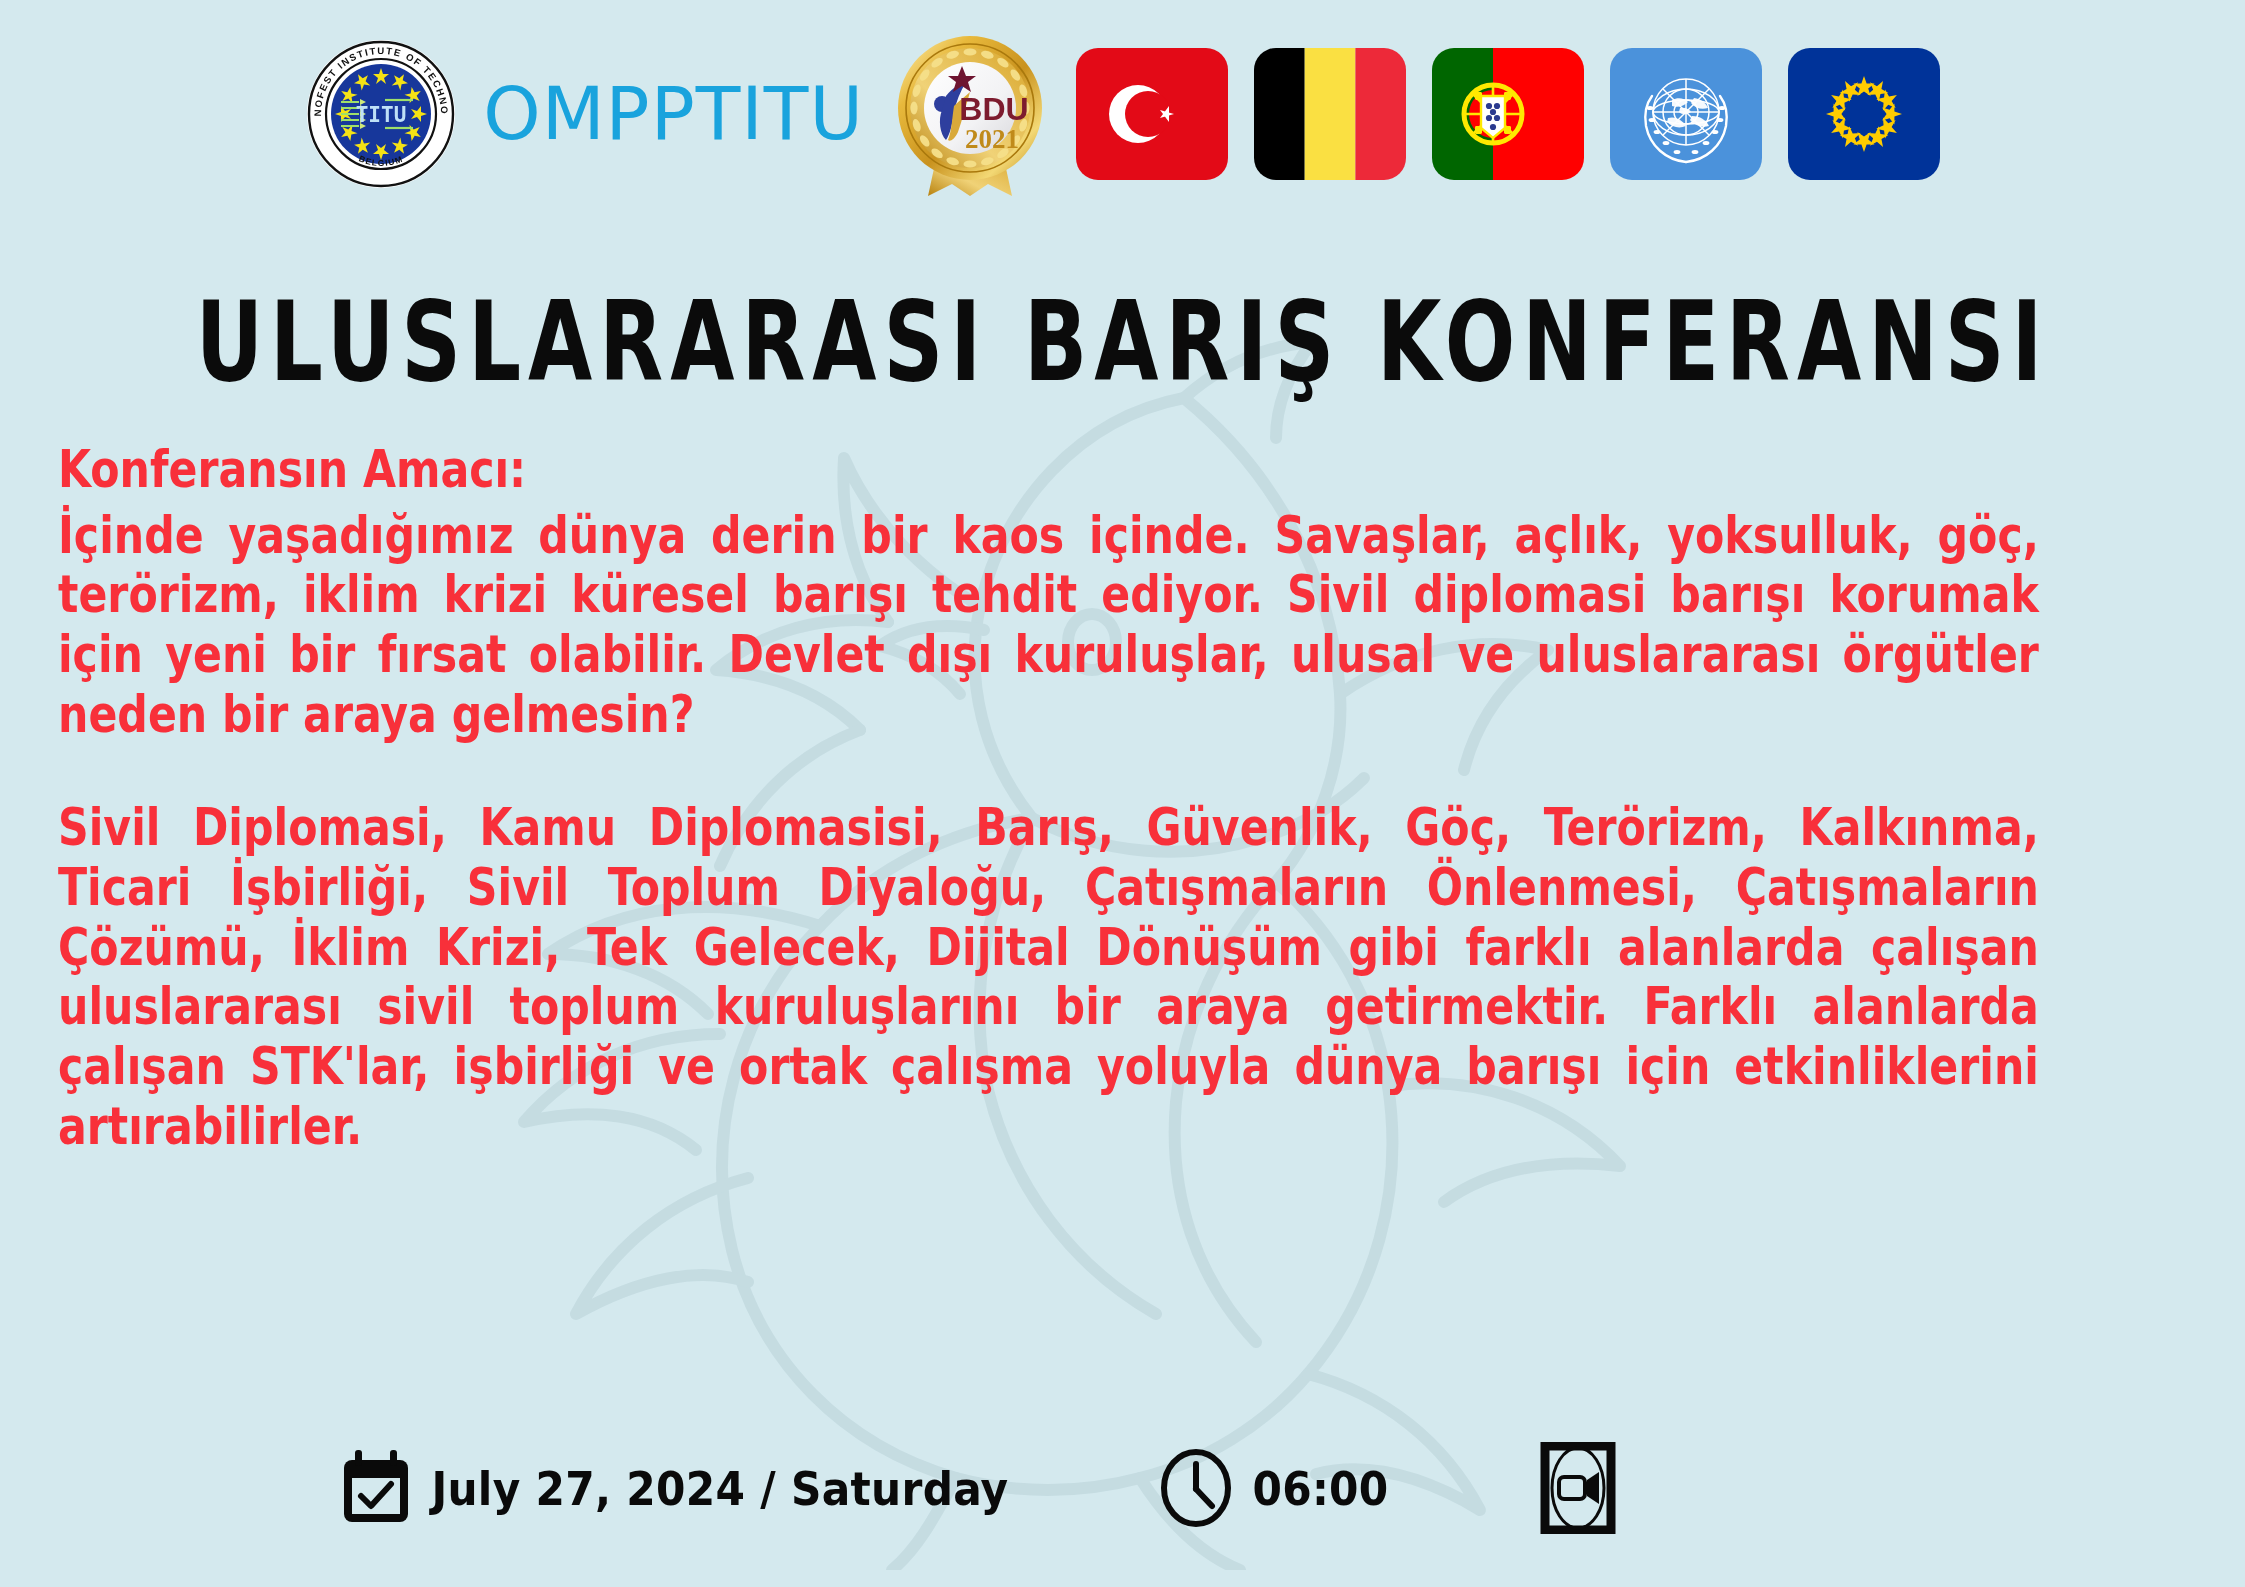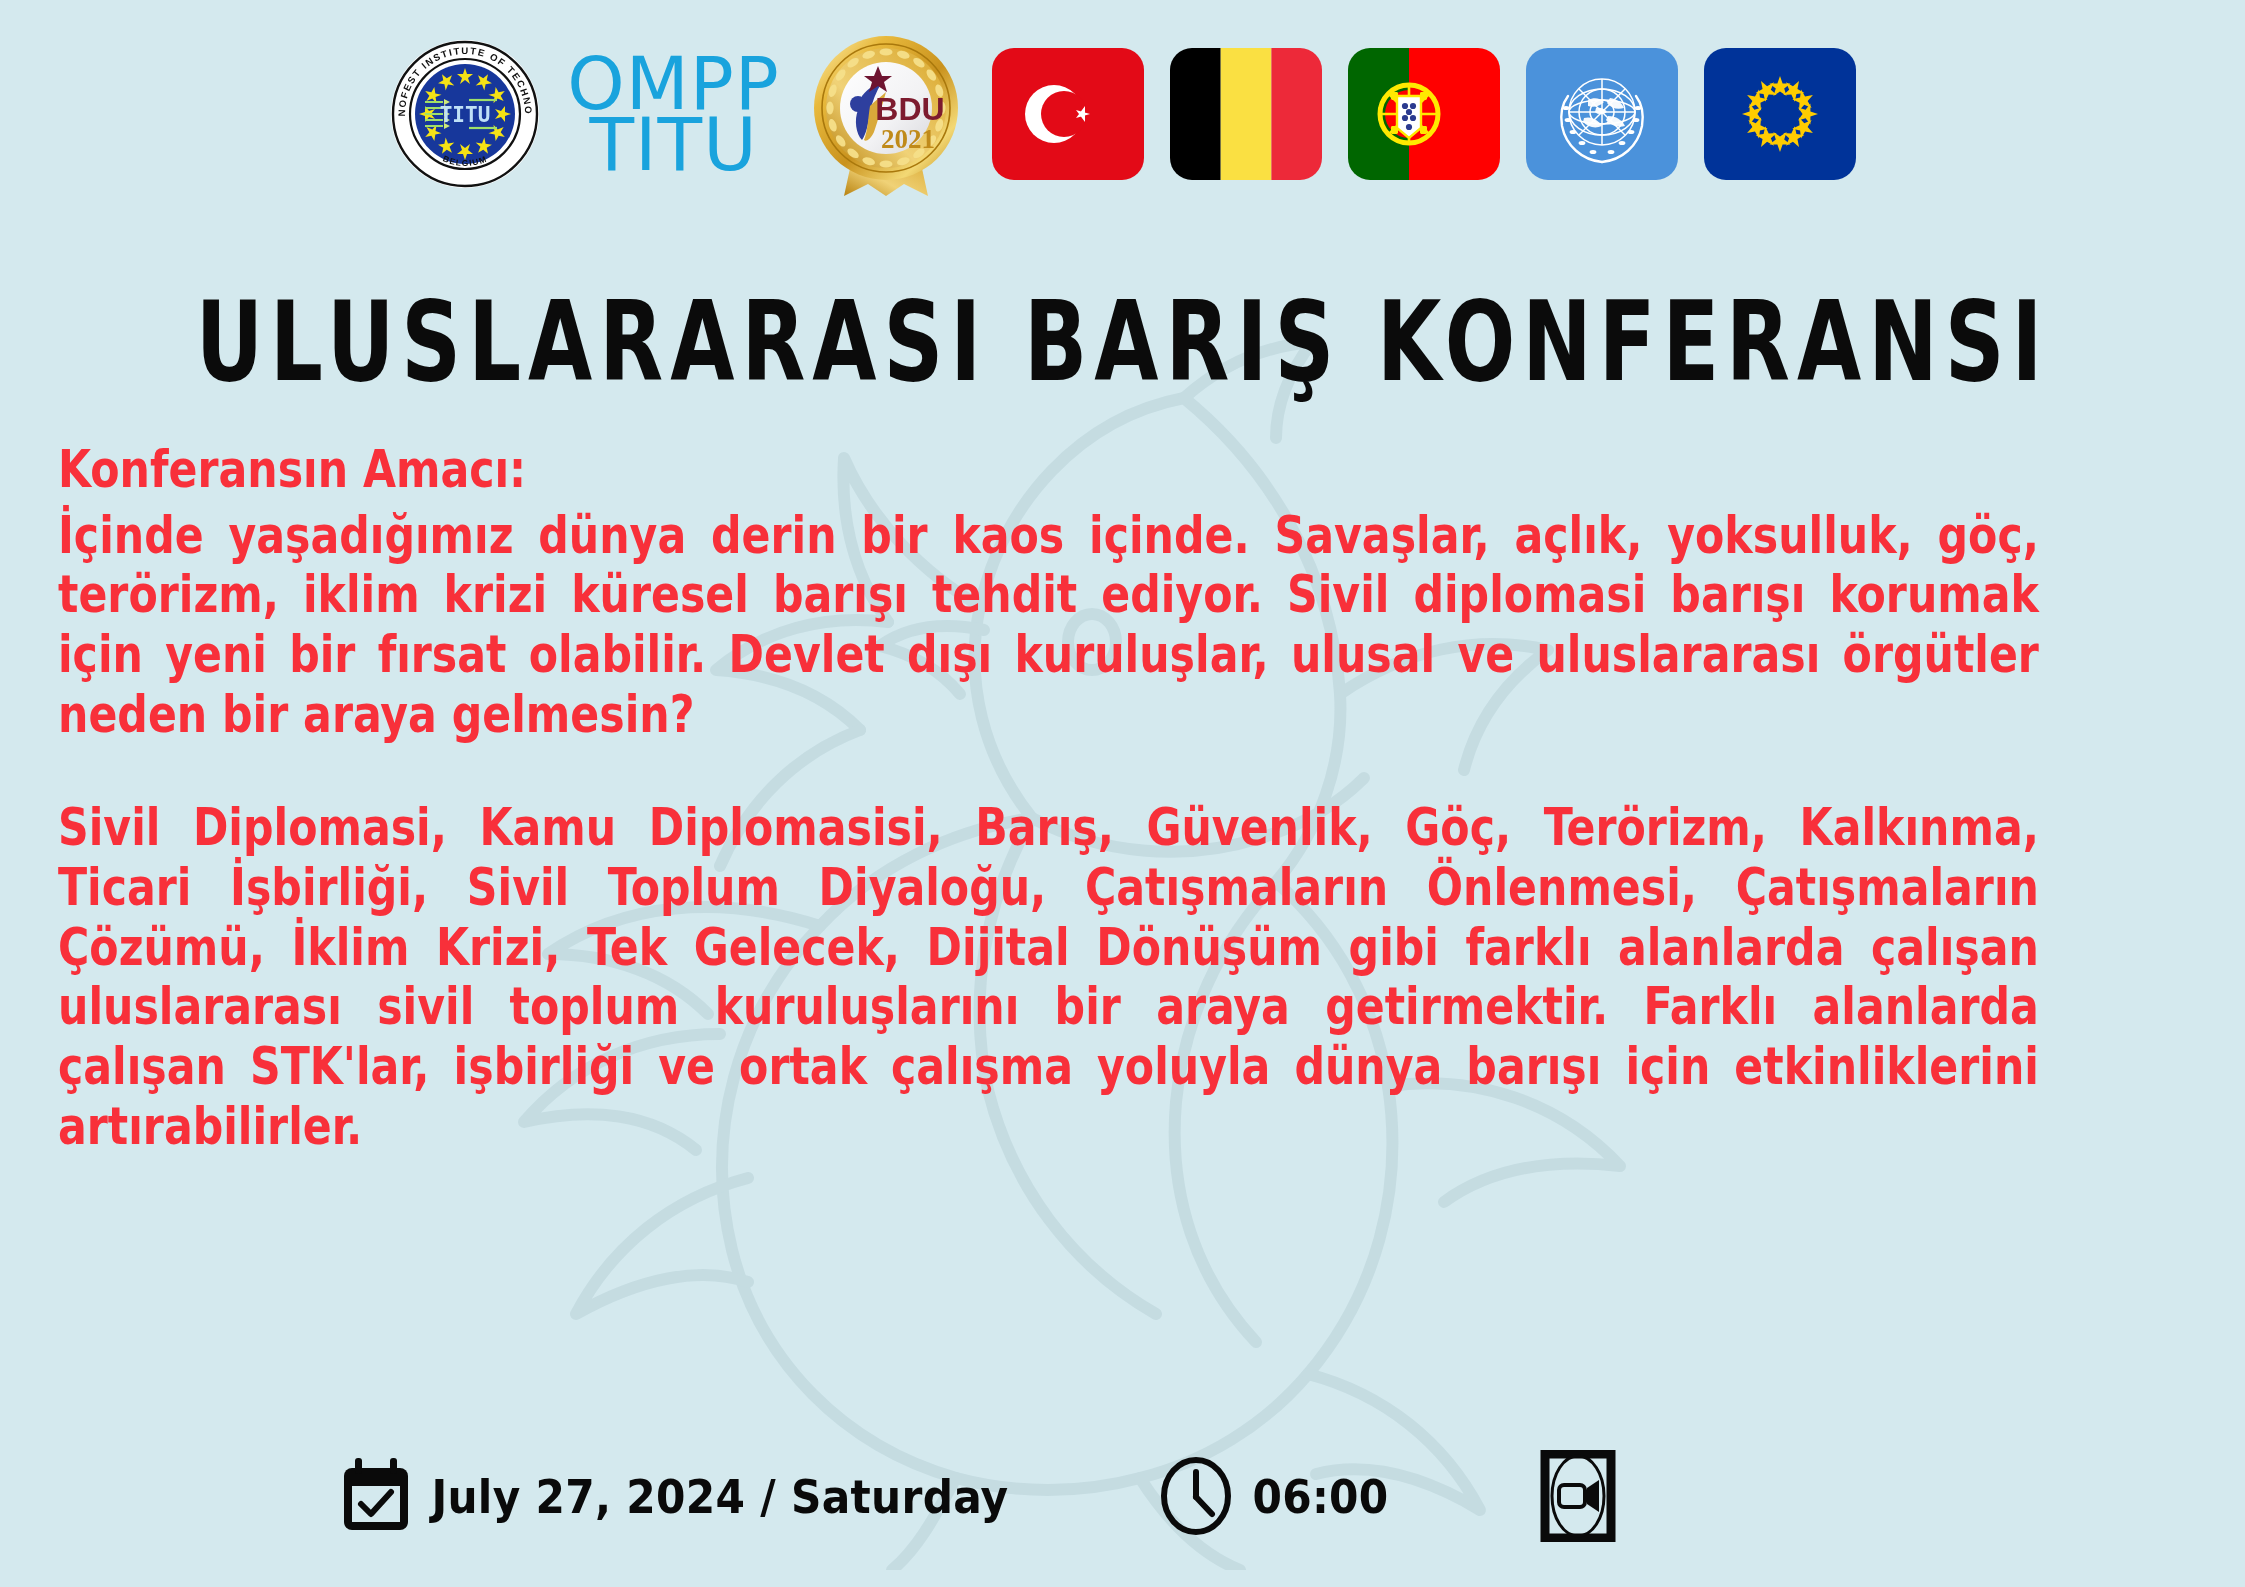--- a/index.html
+++ b/index.html
@@ -23,21 +23,21 @@
     display:flex;align-items:center;justify-content:center;gap:26px;z-index:2;
   }
   .logo-slot{display:flex;align-items:center;justify-content:center;}
 
   
   .titu-seal{position:relative;width:152px;height:152px;}
   .titu-seal svg{display:block;}
 
   
   .ompp{
-    display:flex;flex-direction:column;justify-content:center;
+    display:flex;flex-direction:row;justify-content:center;
     line-height:.84;letter-spacing:-1px;
   }
   .ompp span{
     color:#19a3dd;font-size:73px;font-weight:400;
     font-family:"DejaVu Sans", sans-serif;
     letter-spacing:1px;
   }
 
   
   .bdu{width:160px;height:168px;position:relative;align-items:center;}
@@ -66,21 +66,21 @@
     font-weight:700;font-size:51px;line-height:1.17;
     text-align:justify;
     transform:scaleX(.93);transform-origin:left top;
   }
   #body-copy p{margin:0 0 0 0;}
   #body-copy p.gap{margin-top:54px;}
   #body-copy .heading{margin-bottom:6px;text-align:left;}
 
   
   #footer{
-    position:absolute;left:0;bottom:36px;width:1956px;height:110px;z-index:3;
+    position:absolute;left:0;bottom:44px;width:1956px;height:110px;z-index:3;
     display:flex;align-items:center;justify-content:center;gap:0;
   }
   .foot-item{display:flex;align-items:center;gap:18px;}
   .foot-item .label{
     color:#0a0a0a;font-weight:700;font-size:47px;
     font-family:"DejaVu Sans Condensed","Liberation Sans Narrow","Liberation Sans", sans-serif;
     white-space:nowrap;letter-spacing:.3px;
   }
   .spacer-a{width:150px;}
   .spacer-b{width:150px;}

